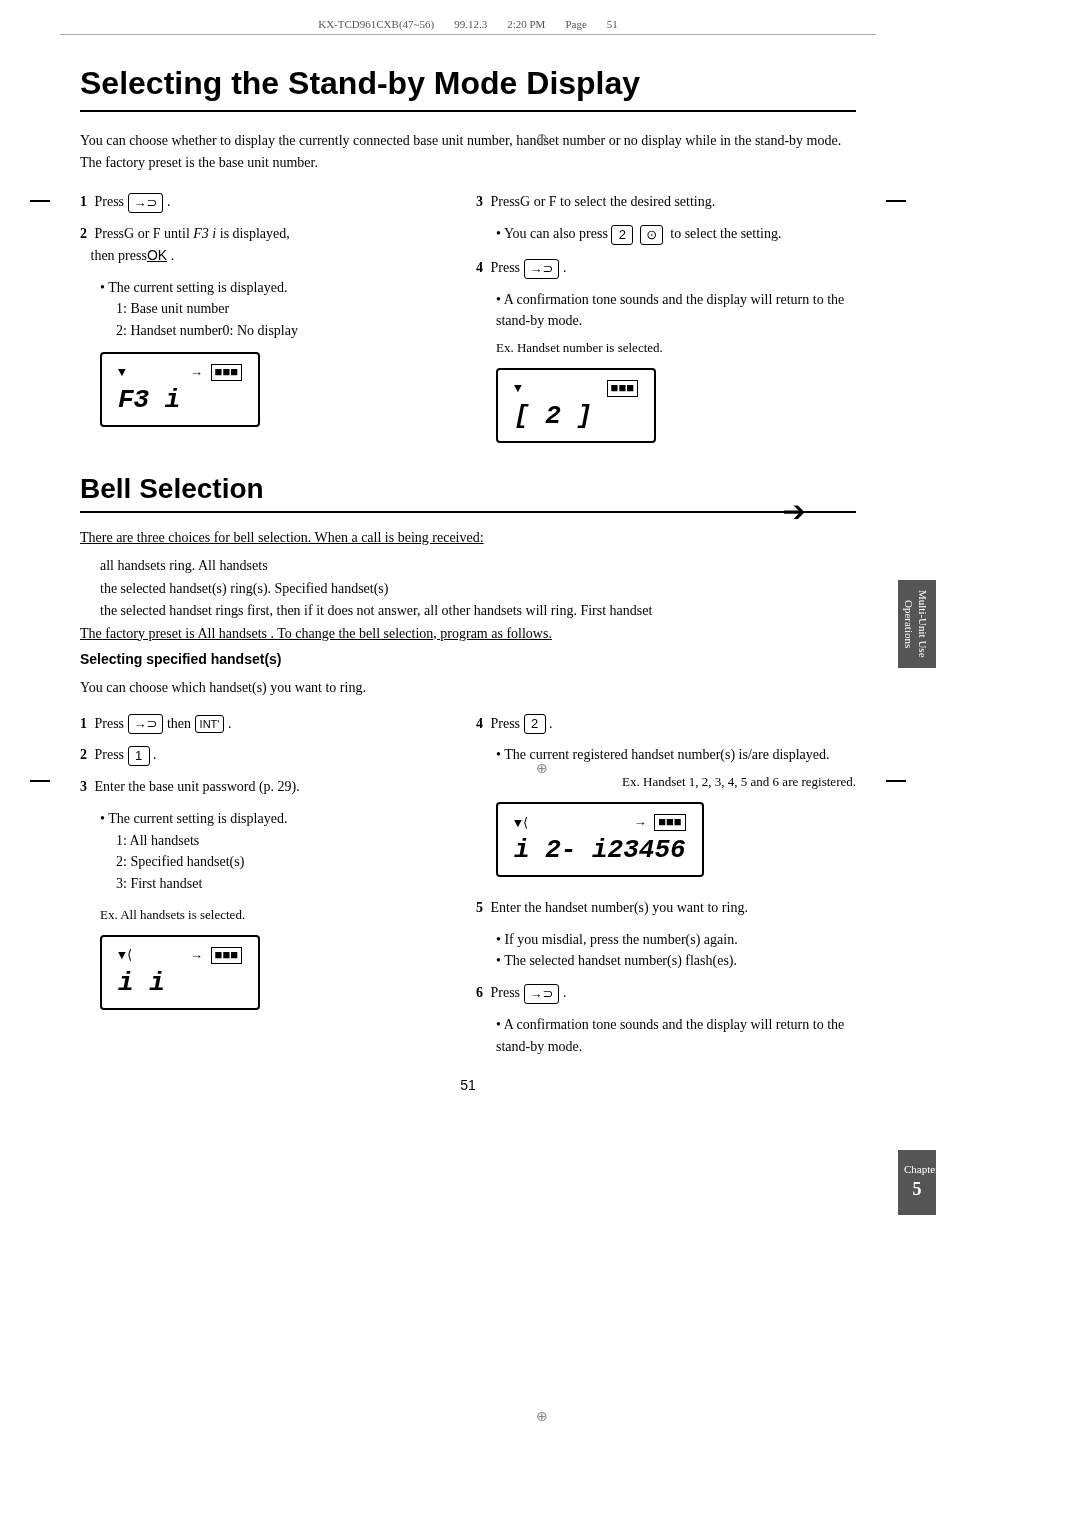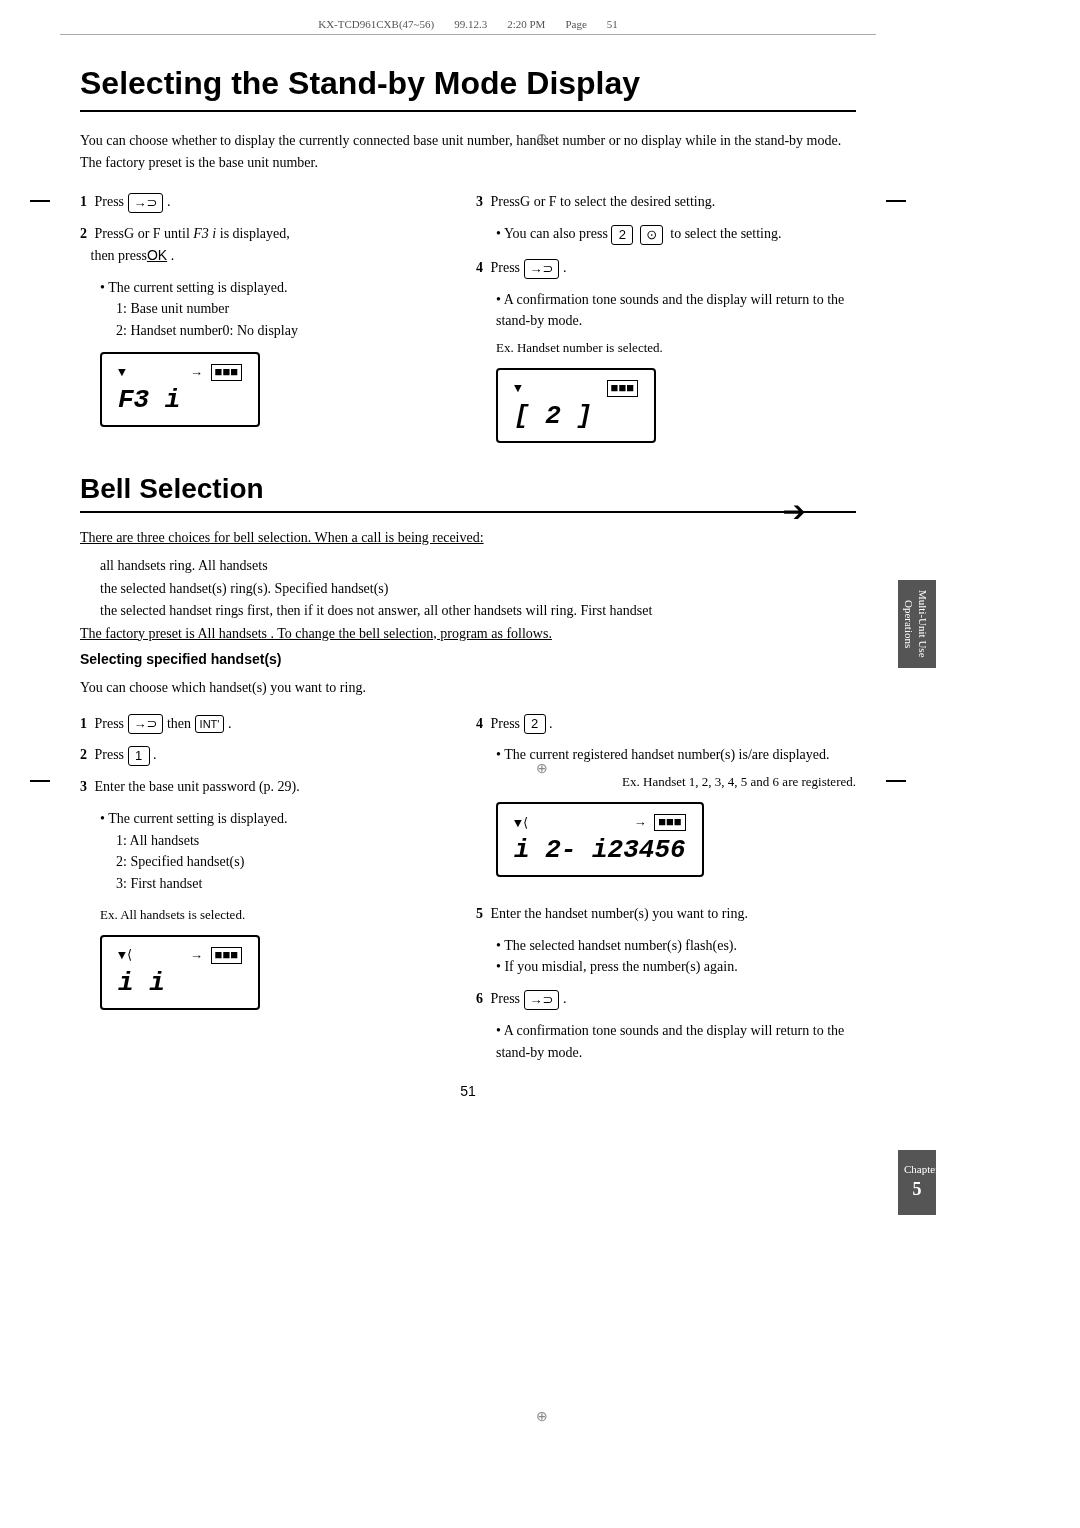--- a/index.html
+++ b/index.html
@@ -463,26 +463,26 @@
           <div class="lcd-top-row">
             <span class="lcd-signal">▼⟨</span>
             <span style="flex:1"></span>
             <span class="lcd-arrow">→</span>
             <span class="lcd-battery">■■■</span>
           </div>
           <div class="lcd-main-text">i 2-  i23456</div>
         </div>
 
         
-        <div class="step-item" style="margin-top:16px;font-family:Liberation Serif, serif;">
+        <div class="step-item" style="margin-top:10px;font-family:Liberation Serif, serif;">
           <span class="step-num">5</span>
           <span>Enter the handset number(s) you want to ring.</span>
         </div>
+        <div class="bullet-item">If you misdial, press the number(s) again.</div>
         <div class="bullet-item">The selected handset number(s) flash(es).</div>
-        <div class="bullet-item">If you misdial, press the number(s) again.</div>
 
         
         <div class="step-item" style="margin-top:10px;">
           <span class="step-num">6</span>
           <span>Press</span>
           <span class="key-box">→⊃</span>
           <span> .</span>
         </div>
         <div class="bullet-item">A confirmation tone sounds and the display will return to the stand-by mode.</div>
       </div>

